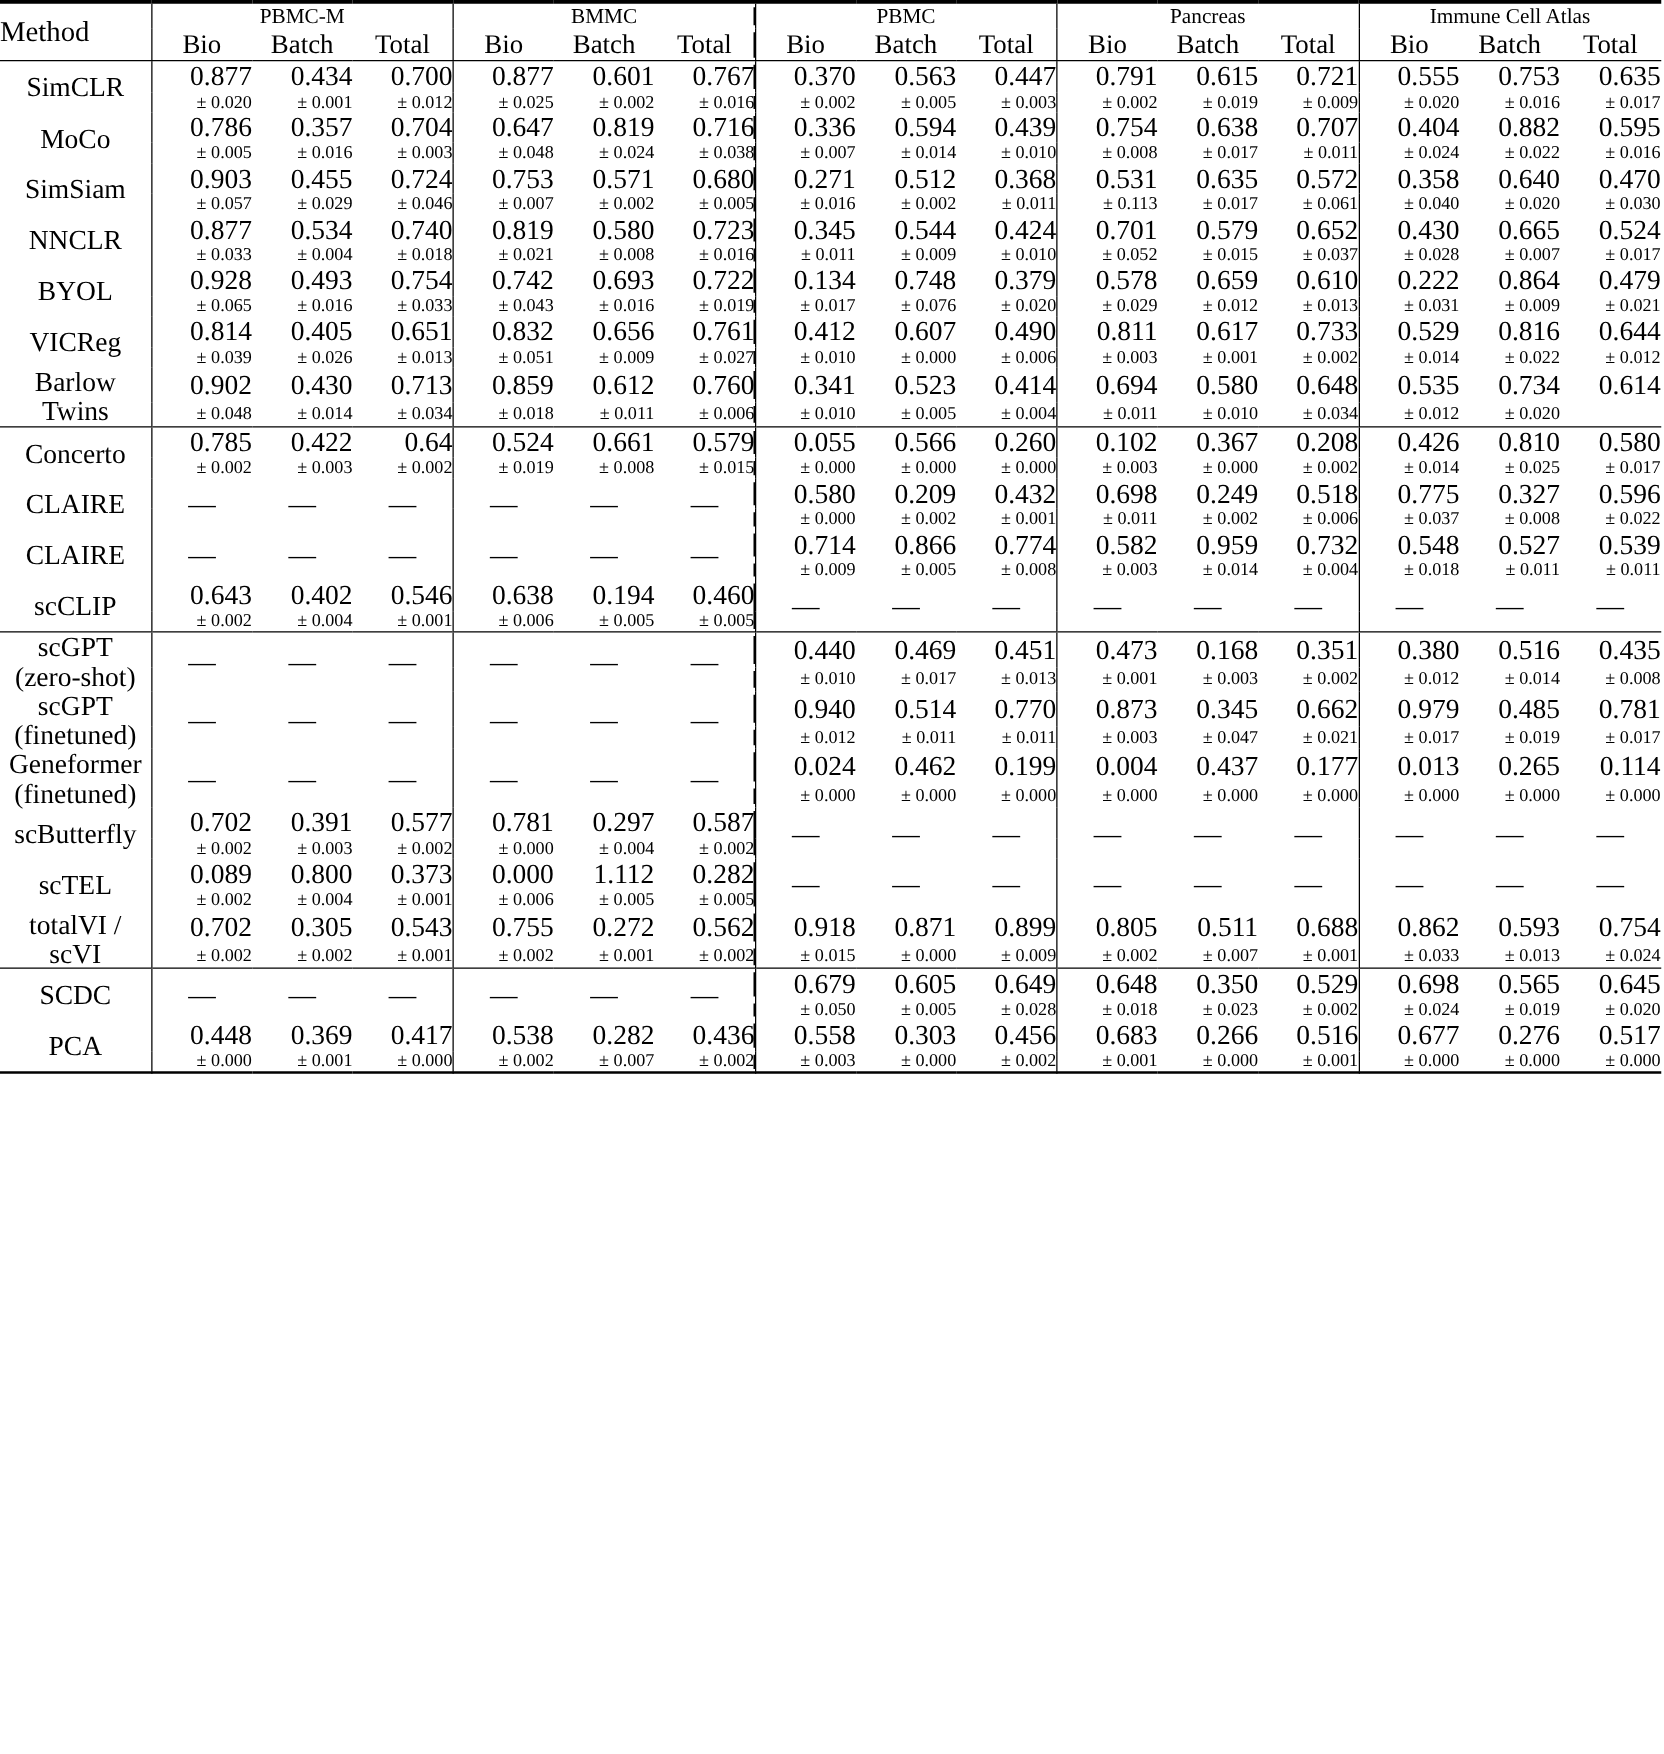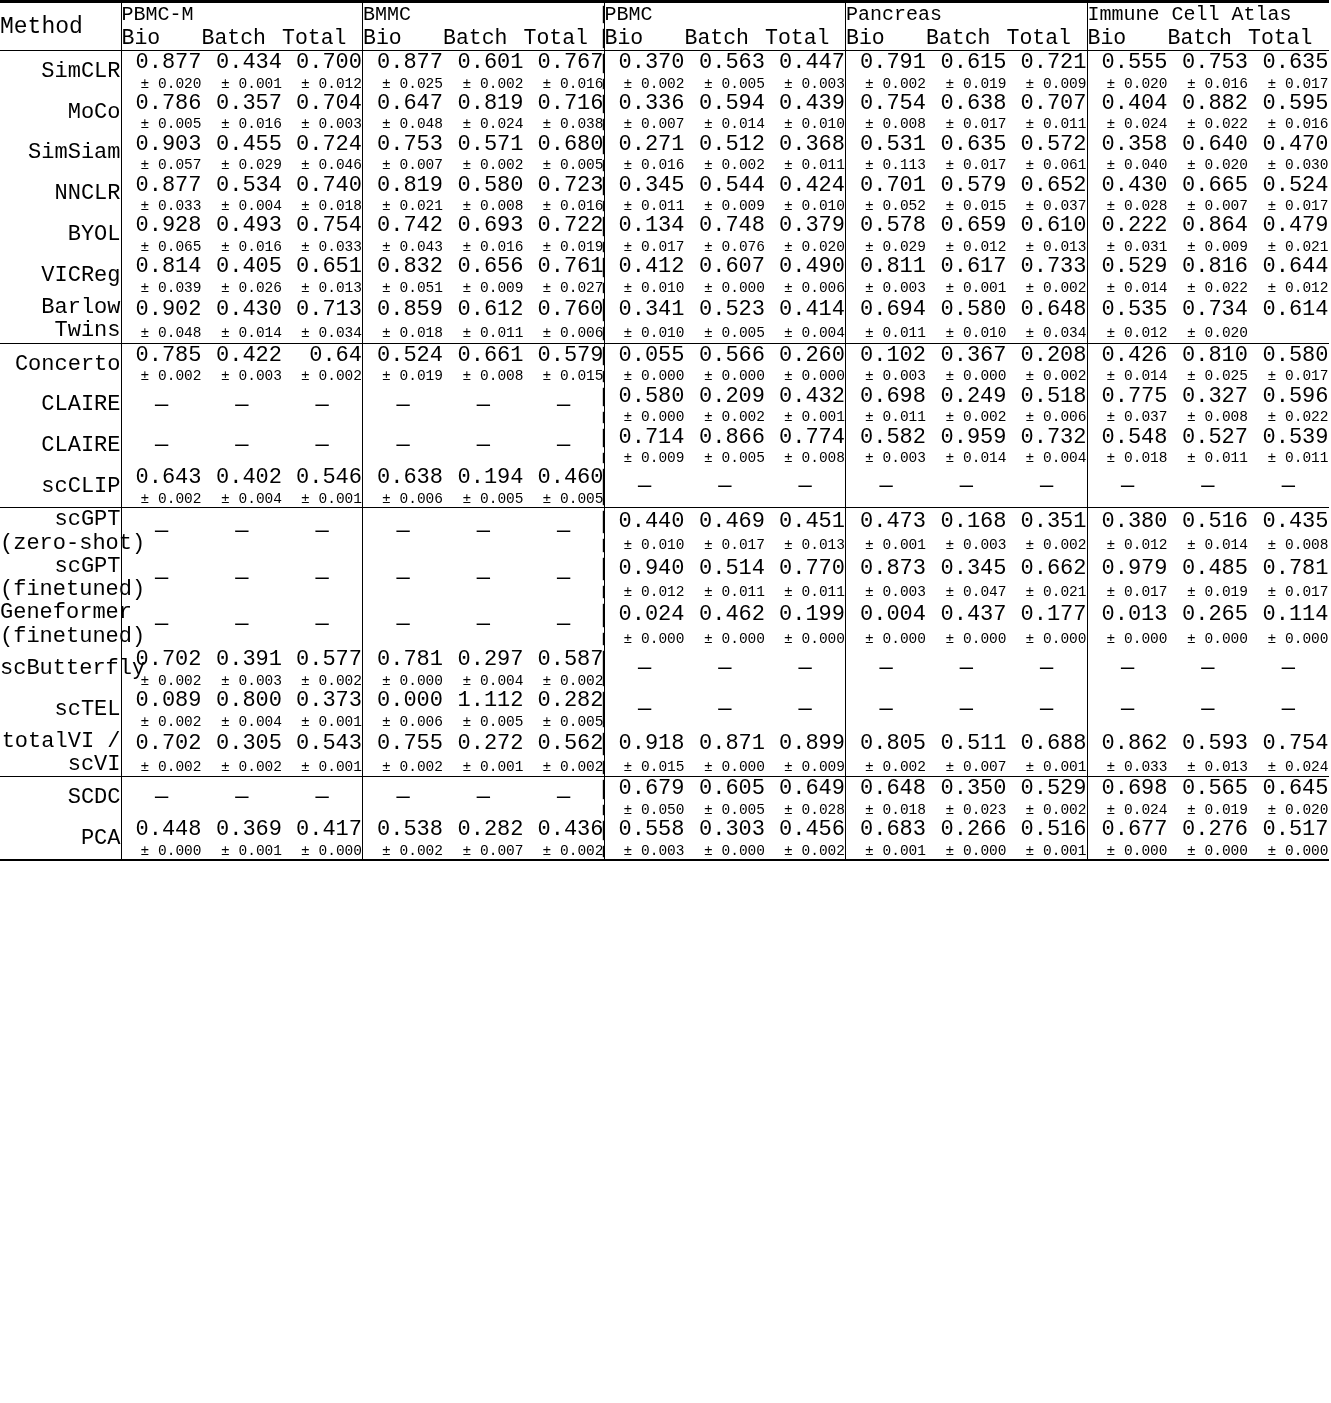--- a/index.html
+++ b/index.html
@@ -12,21 +12,20 @@
     height: 1403px;
     font-family: "Liberation Serif", "DejaVu Serif", serif;
     color: #000000;
     overflow: hidden;
   }
   #benchmark-table {
     border-collapse: collapse;
     width: 1205px;
     table-layout: fixed;
     font-size: 21.5px;
-    font-family: Liberation Mono, monospace;
   }
   #benchmark-table td, #benchmark-table th {
     padding: 0;
     vertical-align: middle;
     font-weight: normal;
   }
 
   
   col.c-method { width: 121px; }
   col.c-val    { width: 80.5px; }
@@ -41,42 +40,42 @@
 
   
   .vsep-single { border-left: 1.2px solid #000; }
   .vsep-double {
     border-left: 1.2px solid #000;
     box-shadow: -4px 0 0 -2.8px #000;
   }
 
   
   .hdr-group {
-    text-align: left;
+    text-align: center;
     font-weight: bold;
-    font-size: 20px;
+    font-size: 17px;
     padding-bottom: 1px;
     white-space: nowrap;
   }
   .hdr-sub {
-    text-align: left;
+    text-align: center;
     font-size: 21.5px;
     padding-bottom: 4px;
   }
   .hdr-method {
     font-weight: bold;
     font-size: 23px;
     text-align: left;
     padding-left: 6px;
     vertical-align: middle;
   }
 
   
   .method-cell {
-    text-align: right;
+    text-align: center;
     padding-left: 6px;
     font-size: 22px;
     line-height: 1.06;
     white-space: nowrap;
     vertical-align: middle;
   }
   .method-cell .m2 { display: block; }
 
   .val {
     text-align: right;

